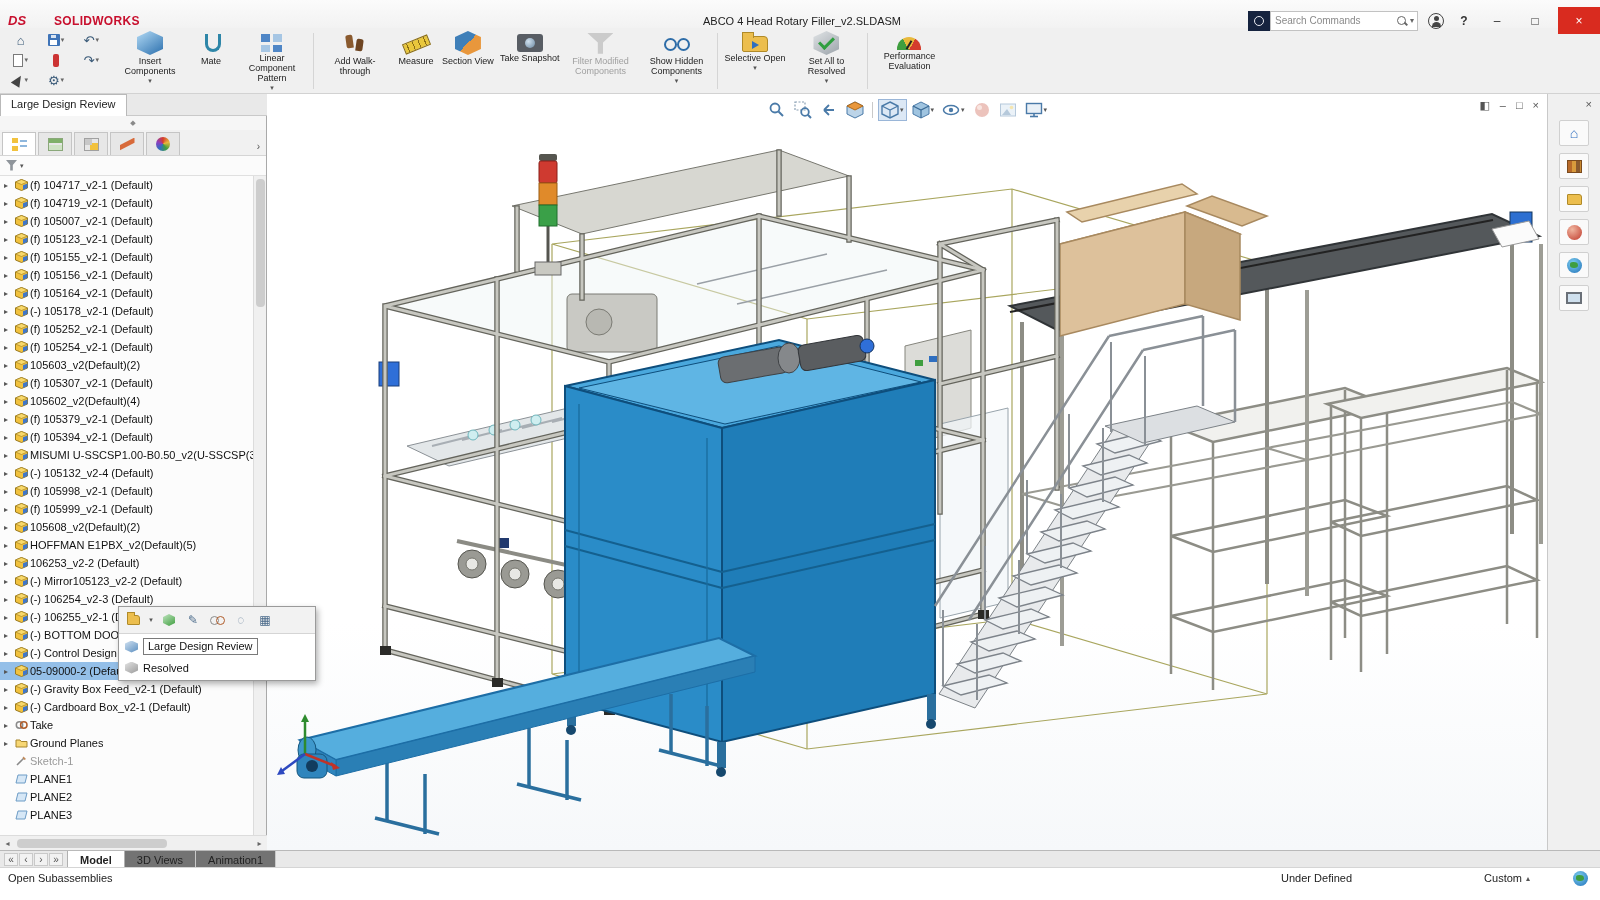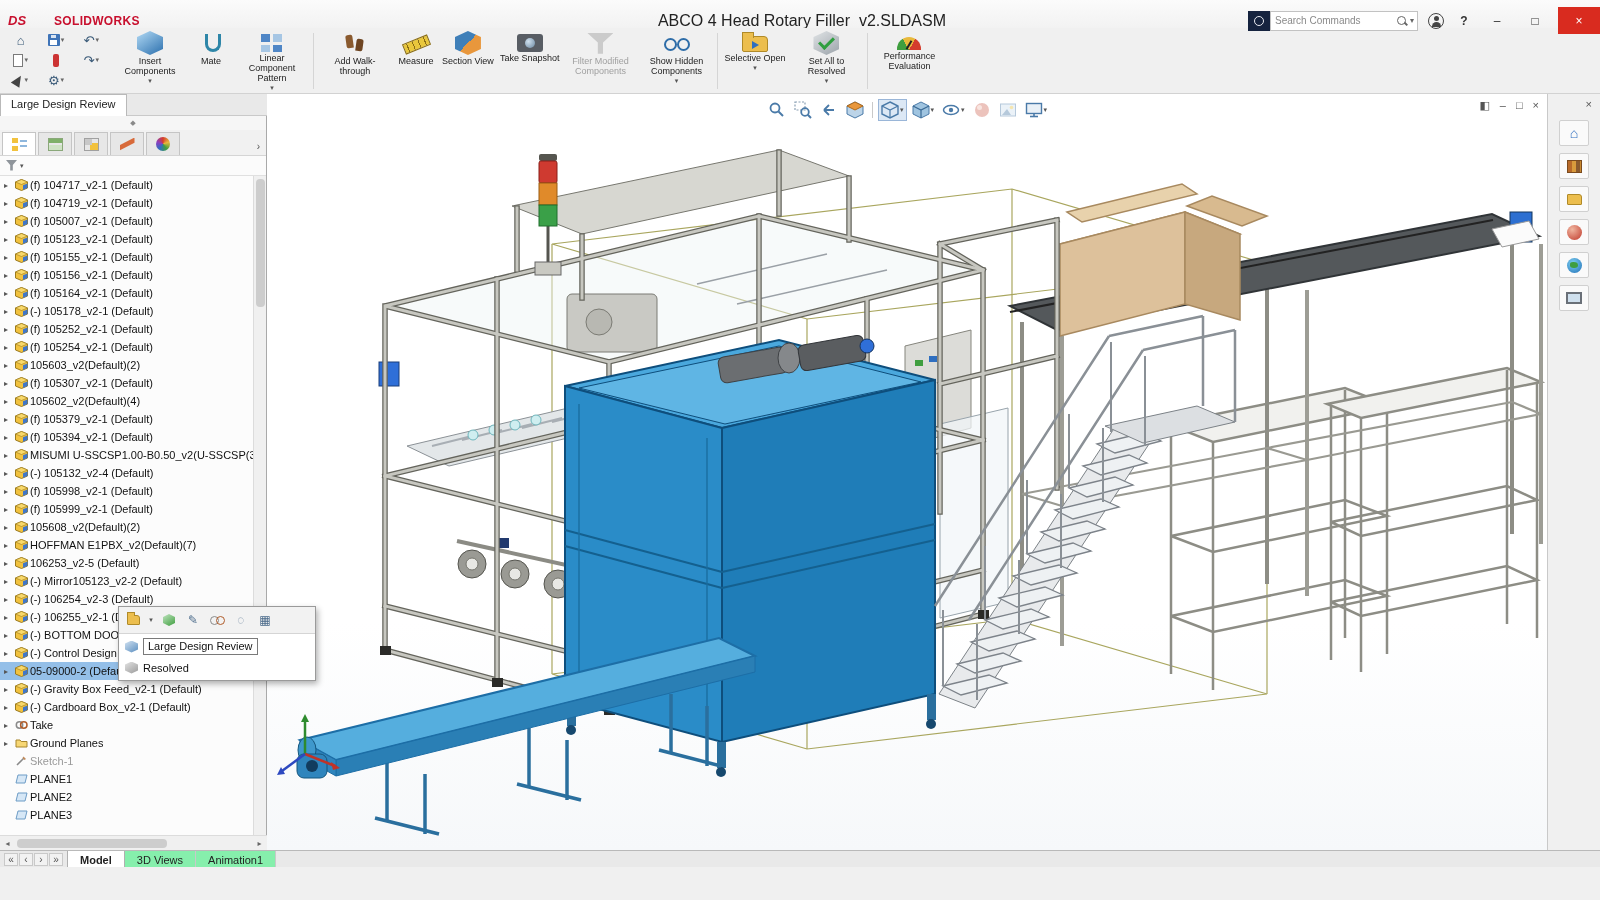--- a/index.html
+++ b/index.html
@@ -8,21 +8,21 @@
     background:#f0f0f0; }
   .app { position:relative; width:1600px; height:900px; background:#f0f0f0; }
 
   
   #titlebar { position:absolute; left:0; top:0; width:1600px; height:42px;
     background:linear-gradient(#fbfbfb,#eeeeee); border-bottom:1px solid #d8d8d8;
     display:flex; align-items:center; }
   .logo { display:flex; align-items:center; gap:4px; padding-left:8px; width:130px; }
   .logo .ds { color:#c8102e; font-weight:bold; font-style:italic; font-size:13px; }
   .logo .sw { color:#c8102e; font-weight:bold; font-size:12px; letter-spacing:.3px;margin-left:24px; }
-  .tb-title { position:absolute; left:4px; right:0; text-align:center; font-size:16px; color:#222; pointer-events:none; }
+  .tb-title { position:absolute; left:4px; right:0; text-align:center; font-size:11px; color:#222; pointer-events:none; }
   .tb-right { margin-left:auto; display:flex; align-items:center; gap:8px; padding-right:0; z-index:2; }
   .search-wrap { display:flex; align-items:center; }
   .search-logo { width:22px; height:20px; background:#15233f; display:flex; align-items:center; justify-content:center; }
   .search-logo i { width:10px; height:10px; border:1.5px solid #e8eaf0; border-radius:50%; display:block; }
   .search-box { width:148px; height:20px; background:#fff; border:1px solid #c2c2c2; display:flex; align-items:center; }
   .search-box input { flex:1; border:0; outline:0; font-size:10px; padding:0 4px; color:#333; width:100px;
       font-family:"Liberation Sans","DejaVu Sans",sans-serif; }
   .search-box input::placeholder { color:#8a8a8a; }
   .mag { width:12px; height:12px; position:relative; margin-right:2px; }
   .mag::before { content:""; position:absolute; left:1px; top:1px; width:7px; height:7px; border:1.4px solid #666; border-radius:50%; }
@@ -157,21 +157,21 @@
   .tp-folder { width:15px; height:11px; background:#ecbe4e; border:1px solid #b08a28; border-radius:1px 3px 1px 1px; }
   .tp-ball { width:15px; height:15px; border-radius:50%; background:radial-gradient(circle at 35% 30%,#f0b59f,#c0392b); }
   .tp-globe { width:15px; height:15px; border-radius:50%; background:radial-gradient(circle at 40% 35%,#7fd0f0,#1f6fb8); position:relative; }
   .tp-globe::after { content:""; position:absolute; left:3px; top:4px; width:8px; height:6px; background:#3f9e3f; border-radius:40% 60% 50% 50%; }
   .tp-monitor { width:16px; height:12px; border:2px solid #6a7078; background:#cfe0ee; }
 
   
   #bottom-tabs { position:absolute; left:0; top:850px; width:1600px; height:17px; background:#e9e9e9; border-top:1px solid #b9b9b9; display:flex; align-items:stretch; }
   .bt-nav { display:flex; align-items:center; gap:1px; padding:0 4px; color:#555; font-size:10px; }
   .bt-nav span { width:14px; text-align:center; border:1px solid #c9c9c9; background:#f2f2f2; height:13px; line-height:12px; }
-  .btab { padding:1px 12px 0; font-size:11px; color:#222; border-right:1px solid #c9c9c9; display:flex; align-items:center; background:#86efac; }
+  .btab { padding:1px 12px 0; font-size:11px; color:#222; border-right:1px solid #c9c9c9; display:flex; align-items:center; background:#737373; }
   .btab.active { background:#fff; font-weight:bold; border-right:1px solid #b0b0b0; border-left:1px solid #b0b0b0; }
 
   
   #statusbar { position:absolute; left:0; top:867px; width:1600px; height:33px; background:#fff; border-top:1px solid #d5d5d5; }
   .sb-left { position:absolute; left:8px; top:4px; font-size:11px; color:#222; }
   .sb-underdef { position:absolute; right:248px; top:4px; font-size:11px; color:#222; }
   .sb-custom { position:absolute; right:70px; top:4px; font-size:11px; color:#222; display:flex; gap:4px; align-items:center; }
   .sb-caret { font-size:8px; color:#555; }
   .sb-globe { position:absolute; right:12px; top:3px; width:15px; height:15px; border-radius:50%;
      background:radial-gradient(circle at 40% 35%,#7fd0f0,#1f6fb8); }
@@ -550,32 +550,32 @@
         </div>
         <div class="trow">
           <span class="tarrow">▸</span>
           <span class="ticon">
             <svg width="13" height="12">
               <polygon points="6.5,0.5 12.5,3 12.5,9 6.5,11.5 0.5,9 0.5,3" fill="#f2c23e" stroke="#9a7a1e"></polygon>
               <polygon points="6.5,0.5 12.5,3 6.5,5.5 0.5,3" fill="#f8d86a" stroke="#9a7a1e" stroke-width="0.6"></polygon>
               <polygon points="8,6.2 12.5,4.4 12.5,9 8,10.8" fill="#3f76c9"></polygon>
             </svg>
           </span>
-          <span class="tlabel">HOFFMAN E1PBX_v2(Default)(7)</span>
-        </div>
-        <div class="trow">
-          <span class="tarrow">▸</span>
-          <span class="ticon">
-            <svg width="13" height="12">
-              <polygon points="6.5,0.5 12.5,3 12.5,9 6.5,11.5 0.5,9 0.5,3" fill="#f2c23e" stroke="#9a7a1e"></polygon>
-              <polygon points="6.5,0.5 12.5,3 6.5,5.5 0.5,3" fill="#f8d86a" stroke="#9a7a1e" stroke-width="0.6"></polygon>
-              <polygon points="8,6.2 12.5,4.4 12.5,9 8,10.8" fill="#3f76c9"></polygon>
-            </svg>
-          </span>
-          <span class="tlabel">106253_v2-5 (Default)</span>
+          <span class="tlabel">HOFFMAN E1PBX_v2(Default)(5)</span>
+        </div>
+        <div class="trow">
+          <span class="tarrow">▸</span>
+          <span class="ticon">
+            <svg width="13" height="12">
+              <polygon points="6.5,0.5 12.5,3 12.5,9 6.5,11.5 0.5,9 0.5,3" fill="#f2c23e" stroke="#9a7a1e"></polygon>
+              <polygon points="6.5,0.5 12.5,3 6.5,5.5 0.5,3" fill="#f8d86a" stroke="#9a7a1e" stroke-width="0.6"></polygon>
+              <polygon points="8,6.2 12.5,4.4 12.5,9 8,10.8" fill="#3f76c9"></polygon>
+            </svg>
+          </span>
+          <span class="tlabel">106253_v2-2 (Default)</span>
         </div>
         <div class="trow">
           <span class="tarrow">▸</span>
           <span class="ticon">
             <svg width="13" height="12">
               <polygon points="6.5,0.5 12.5,3 12.5,9 6.5,11.5 0.5,9 0.5,3" fill="#f2c23e" stroke="#9a7a1e"></polygon>
               <polygon points="6.5,0.5 12.5,3 6.5,5.5 0.5,3" fill="#f8d86a" stroke="#9a7a1e" stroke-width="0.6"></polygon>
               <polygon points="8,6.2 12.5,4.4 12.5,9 8,10.8" fill="#3f76c9"></polygon>
             </svg>
           </span>
@@ -1067,14 +1067,23 @@
         </div>
         <div class="btab">
           <span>3D Views</span>
         </div>
         <div class="btab">
           <span>Animation1</span>
         </div>
       </div>
   </div>
 
+  <div id="statusbar">
+    <span class="sb-left">Open Subassemblies</span>
+    <span class="sb-underdef">Under Defined</span>
+    <span class="sb-custom">
+      <span>Custom</span>
+        <span class="sb-caret">▴</span>
+    </span>
+    <span class="sb-globe"></span>
+  </div>
 
 </div>
 
 </body></html>

